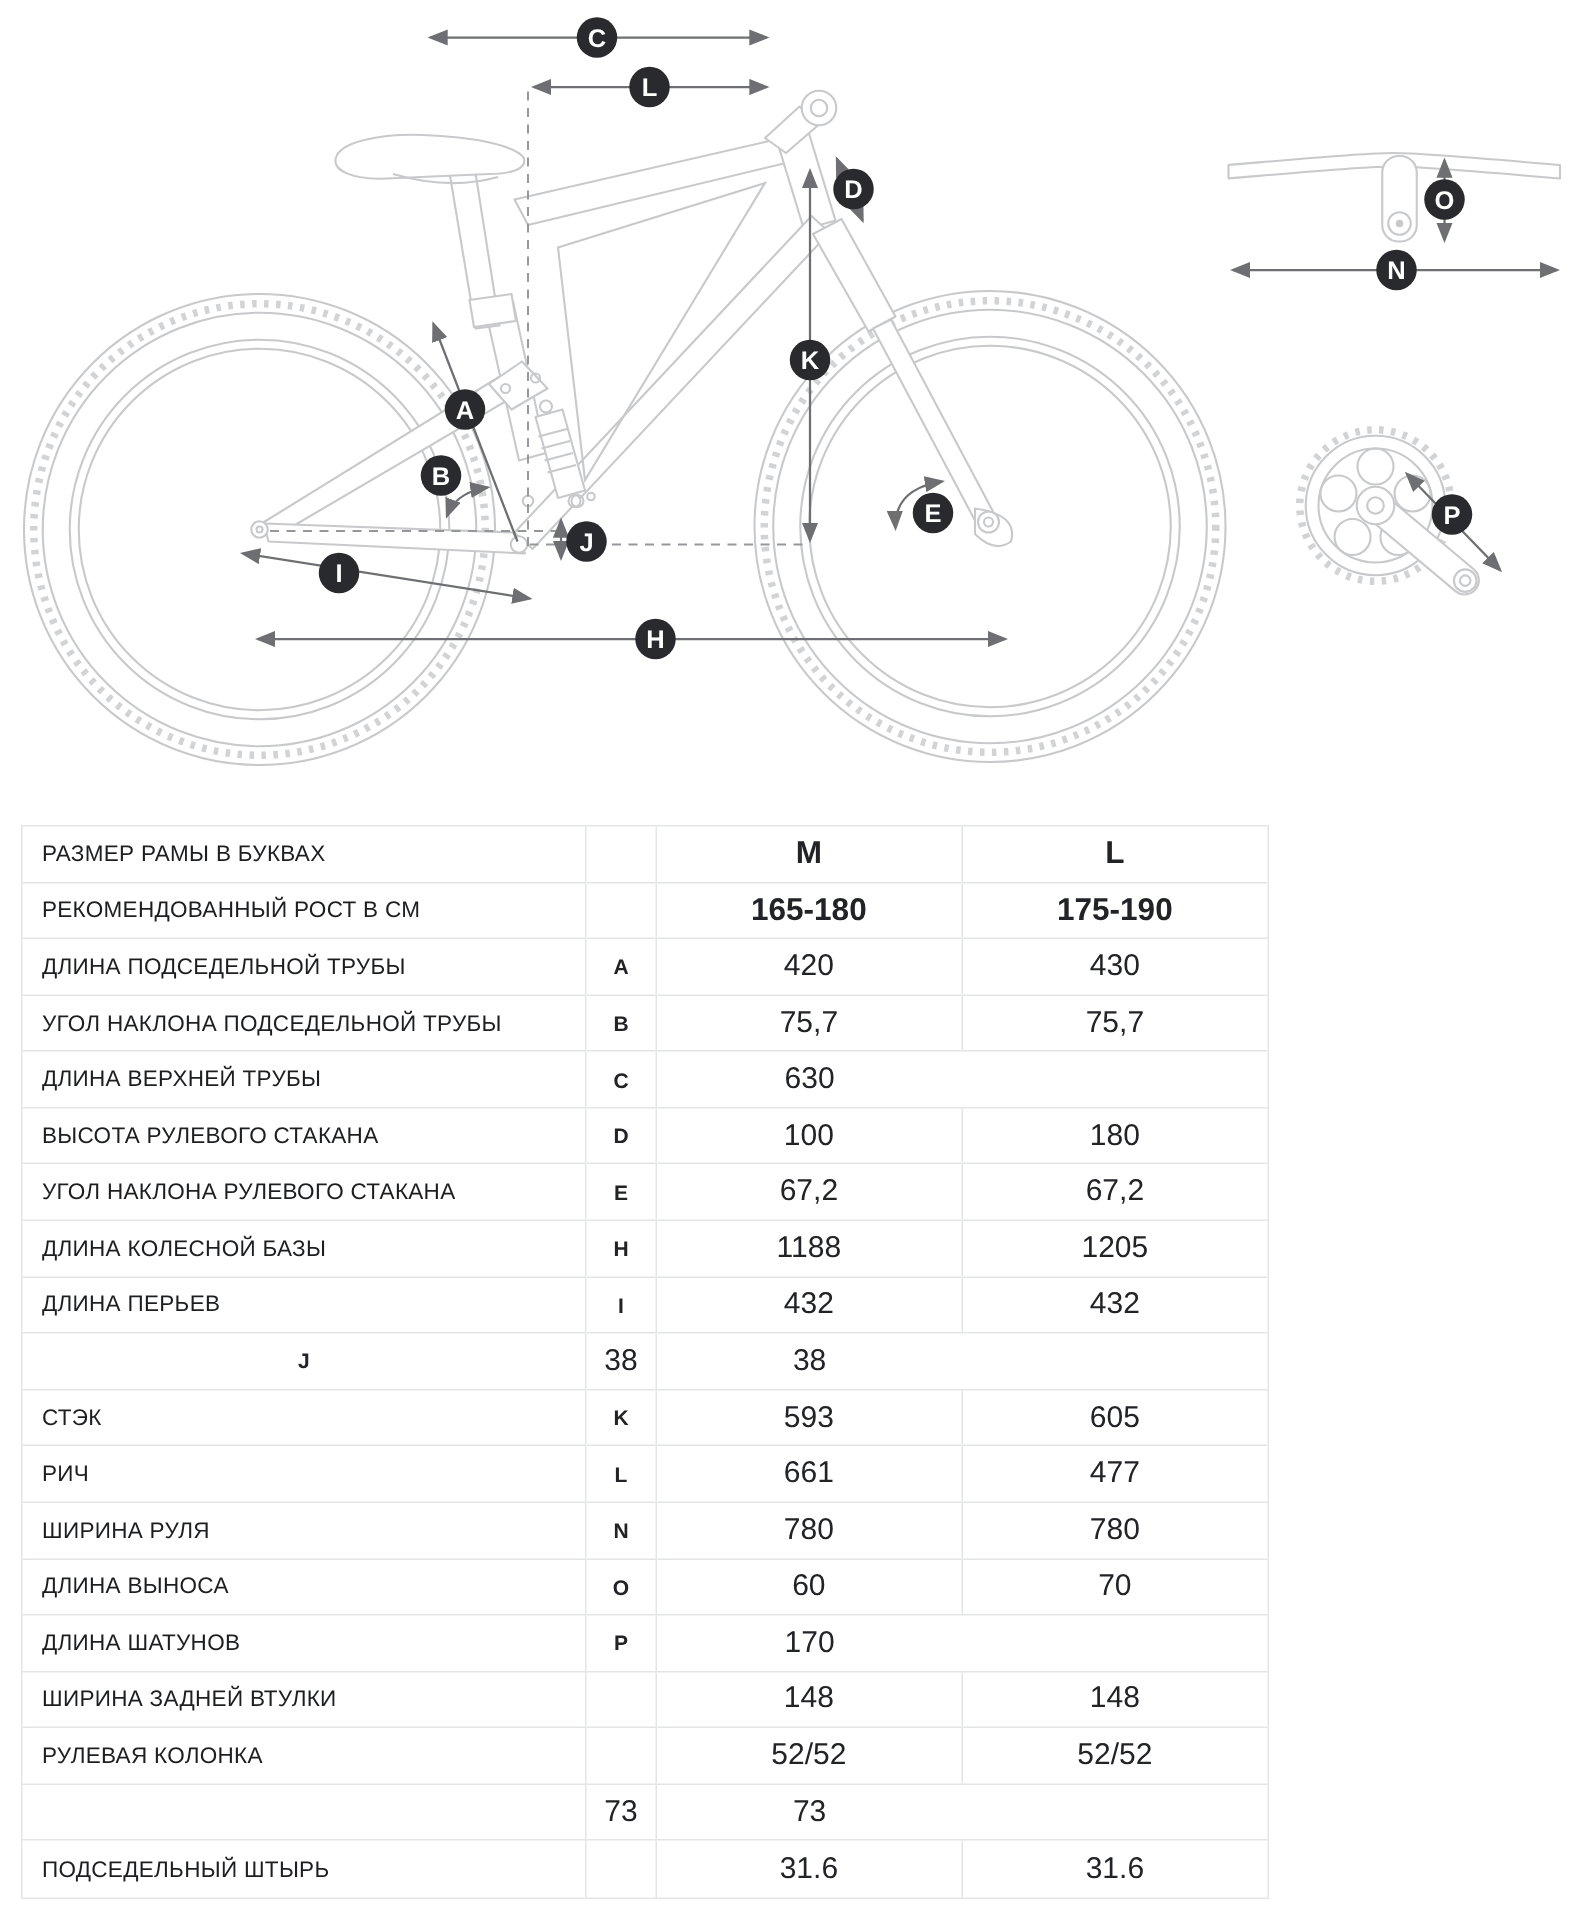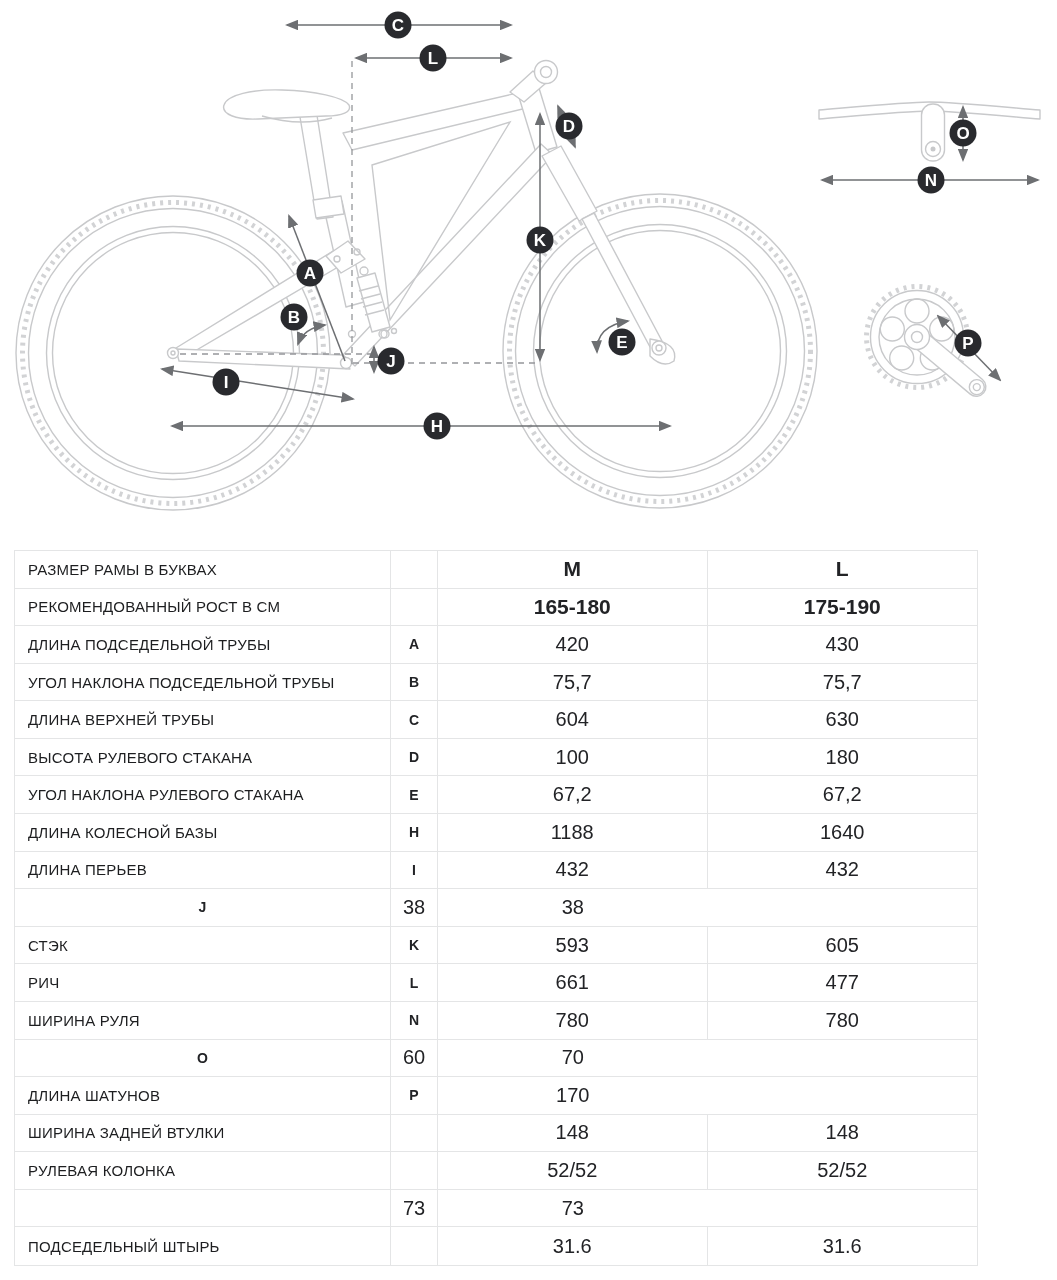--- a/index.html
+++ b/index.html
@@ -13,21 +13,21 @@
   .bk  { stroke:#c8c9cb; fill:none; stroke-width:1.4; }
   .bkf { stroke:#c8c9cb; fill:#ffffff; stroke-width:1.4; stroke-linejoin:round; }
   .knob{ stroke:#d2d3d5; fill:none; stroke-width:5; stroke-dasharray:3 5; }
   .dim { stroke:#6d6f72; fill:none; stroke-width:1.5; }
   .dsh { stroke:#95979a; fill:none; stroke-width:1.3; stroke-dasharray:6 5; }
   .lblc{ fill:#292a2e; }
   .lblt{ fill:#ffffff; font:bold 17px "Liberation Sans", sans-serif; text-anchor:middle; }
 
   
   .spec-table {
-    position:absolute; left:14px; top:550px; width:964px; height:716px;
+    position:absolute; left:14px; top:550px; width:832px; height:716px;
     display:grid; grid-template-rows:repeat(19, 1fr);
     border:1px solid #e4e5e6; box-sizing:border-box;
   }
   .tr { display:grid; grid-template-columns:376px 47px 1fr 1fr;
         border-bottom:1px solid #e4e5e6; box-sizing:border-box; min-height:0; }
   .tr:last-child { border-bottom:0;text-align:center; }
   .td { border-right:1px solid #e4e5e6; display:flex; align-items:center;
         justify-content:center; font-size:20px; color:#222326;
         box-sizing:border-box; overflow:hidden; white-space:nowrap; }
   .td:last-child { border-right:0; }
@@ -235,40 +235,39 @@
       </div>
     <div class="tr">
         <div class="td c-label">УГОЛ НАКЛОНА ПОДСЕДЕЛЬНОЙ ТРУБЫ</div>
         <div class="td c-letter">B</div>
         <div class="td c-m">75,7</div>
         <div class="td c-l">75,7</div>
       </div>
     <div class="tr">
         <div class="td c-label">ДЛИНА ВЕРХНЕЙ ТРУБЫ</div>
         <div class="td c-letter">C</div>
-        <div class="td c-m">604</div>
         <div class="td c-l">630</div>
       </div>
     <div class="tr">
         <div class="td c-label">ВЫСОТА РУЛЕВОГО СТАКАНА</div>
         <div class="td c-letter">D</div>
         <div class="td c-m">100</div>
         <div class="td c-l">180</div>
       </div>
     <div class="tr">
         <div class="td c-label">УГОЛ НАКЛОНА РУЛЕВОГО СТАКАНА</div>
         <div class="td c-letter">E</div>
         <div class="td c-m">67,2</div>
         <div class="td c-l">67,2</div>
       </div>
     <div class="tr">
         <div class="td c-label">ДЛИНА КОЛЕСНОЙ БАЗЫ</div>
         <div class="td c-letter">H</div>
         <div class="td c-m">1188</div>
-        <div class="td c-l">1640</div>
+        <div class="td c-l">1205</div>
       </div>
     <div class="tr">
         <div class="td c-label">ДЛИНА ПЕРЬЕВ</div>
         <div class="td c-letter">I</div>
         <div class="td c-m">432</div>
         <div class="td c-l">432</div>
       </div>
     <div class="tr">
         <div class="td c-letter">J</div>
         <div class="td c-m">38</div>
@@ -286,20 +285,21 @@
         <div class="td c-m">661</div>
         <div class="td c-l">477</div>
       </div>
     <div class="tr">
         <div class="td c-label">ШИРИНА РУЛЯ</div>
         <div class="td c-letter">N</div>
         <div class="td c-m">780</div>
         <div class="td c-l">780</div>
       </div>
     <div class="tr">
+        <div class="td c-label">ДЛИНА ВЫНОСА</div>
         <div class="td c-letter">O</div>
         <div class="td c-m">60</div>
         <div class="td c-l">70</div>
       </div>
     <div class="tr">
         <div class="td c-label">ДЛИНА ШАТУНОВ</div>
         <div class="td c-letter">P</div>
         <div class="td c-l">170</div>
       </div>
     <div class="tr">

